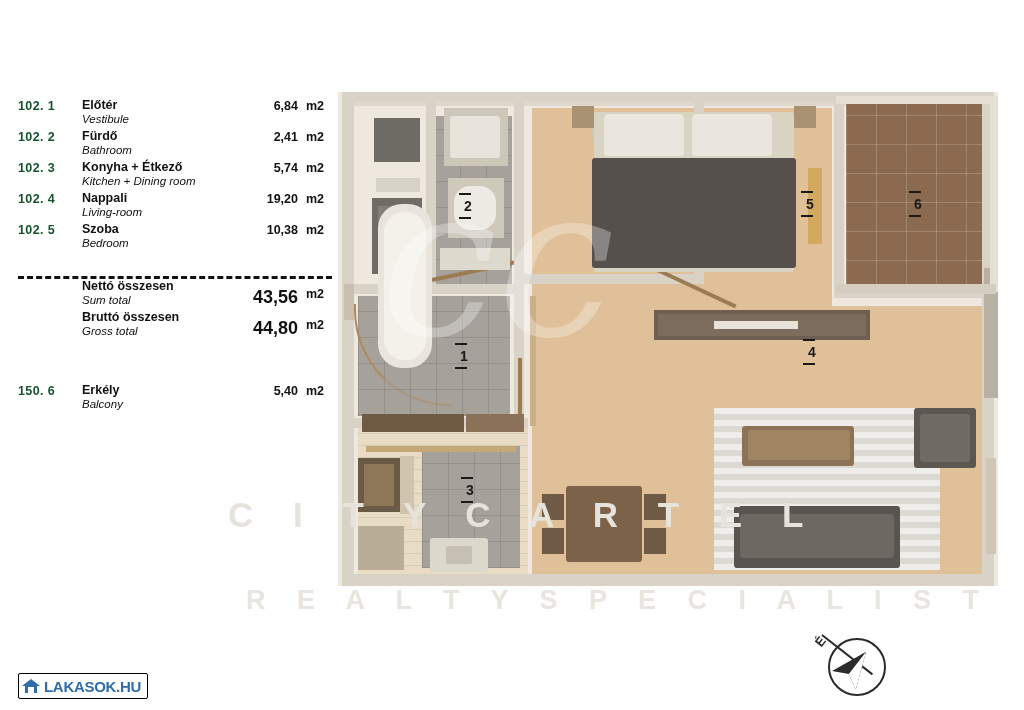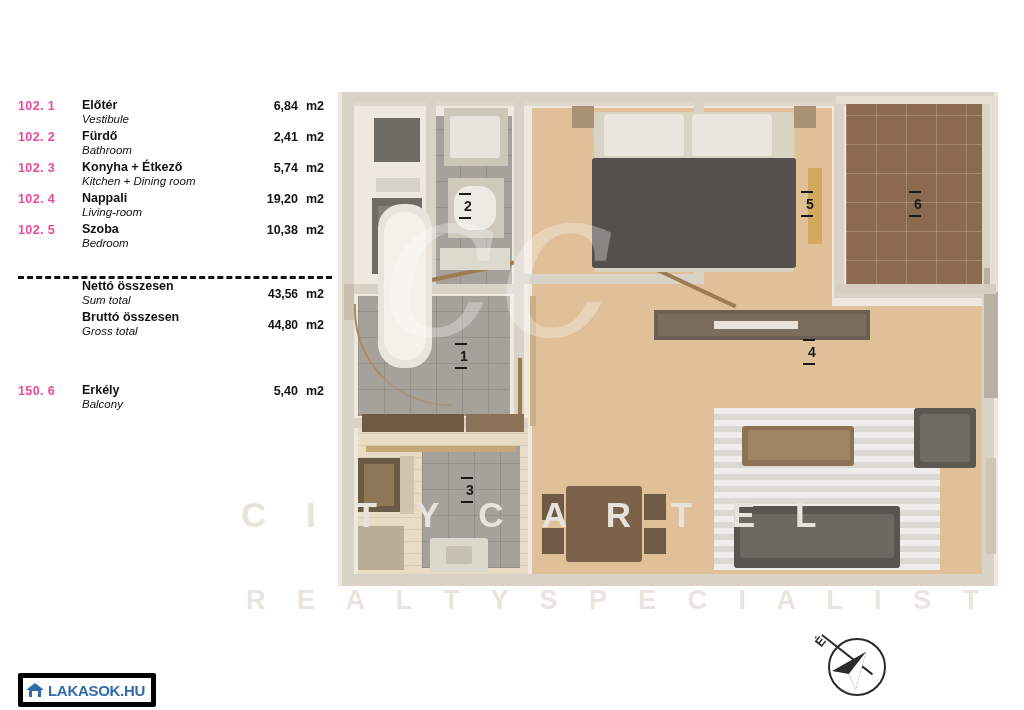--- a/index.html
+++ b/index.html
@@ -25,21 +25,21 @@
   .legend-row {
     position: relative;
     height: 31px;
   }
   .legend-row .code {
     position: absolute;
     left: 0;
     top: 1px;
     font-size: 12.5px;
     font-weight: bold;
-    color: #ec4899;
+    color: #14532d;
     letter-spacing: 0.4px;
   }
   .legend-row .name {
     position: absolute;
     left: 64px;
     top: 0px;
     font-size: 12.5px;
     font-weight: bold;
     color: #111;
   }
@@ -100,21 +100,21 @@
     left: 64px;
     top: 15px;
     font-size: 11.5px;
     font-style: italic;
     color: #111;
   }
   .total-row .area {
     position: absolute;
     left: 232px;
     top: 8px;
-    font-size: 12px;
+    font-size: 18px;
     font-weight: bold;
     width: 48px;
     text-align: right;
     color: #111;
   }
   .total-row .unit {
     position: absolute;
     left: 288px;
     top: 8px;
     font-size: 12.5px;
@@ -205,21 +205,20 @@
   
   #wm-city {
     position: absolute;
     left: 228px;
     top: 495px;
     font-size: 35px;
     letter-spacing: 15px;
     color: #e6e2dc;
     font-weight: bold;
     font-family: "Liberation Sans", sans-serif;
-    margin-left: 13px;
   }
   #wm-realty {
     position: absolute;
     left: 246px;
     top: 585px;
     font-size: 27px;
     letter-spacing: 12px;
     color: #e8e4df;
     font-weight: bold;
   }
@@ -235,21 +234,21 @@
   }
 
   
   #logo {
     position: absolute;
     left: 18px;
     top: 673px;
     height: 24px;
     display: flex;
     align-items: center;
-    border: 5px solid #000000;
+    border: 1px solid #000000;
     background: #ffffff;
     padding: 0 6px 0 2px;
     border-radius: 2px;
   }
   #logo .logo-mark {
     width: 20px; height: 16px;
     position: relative;
     margin-right: 3px;
   }
   #logo .logo-text {

